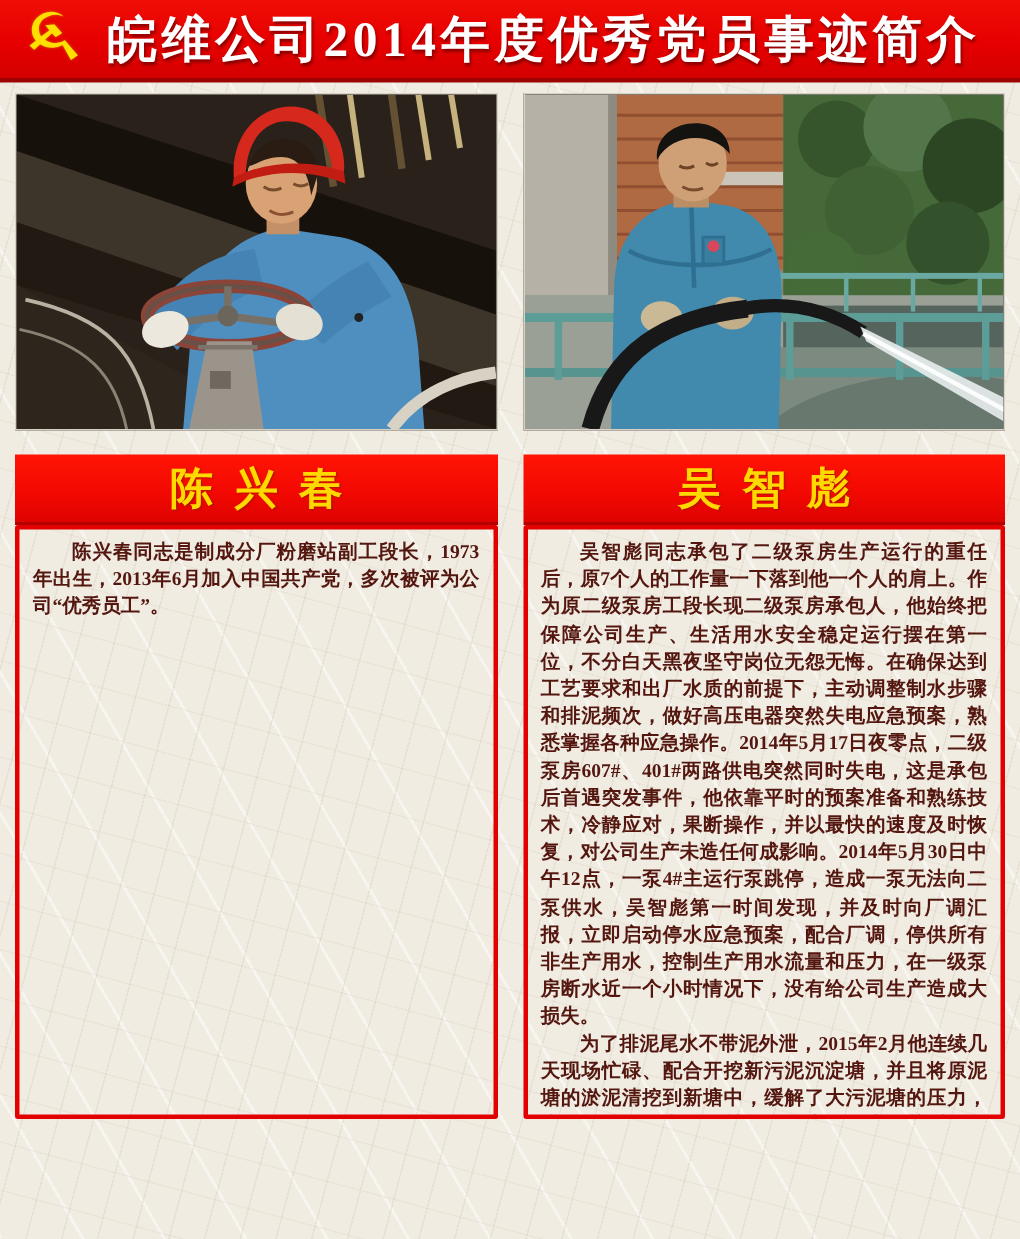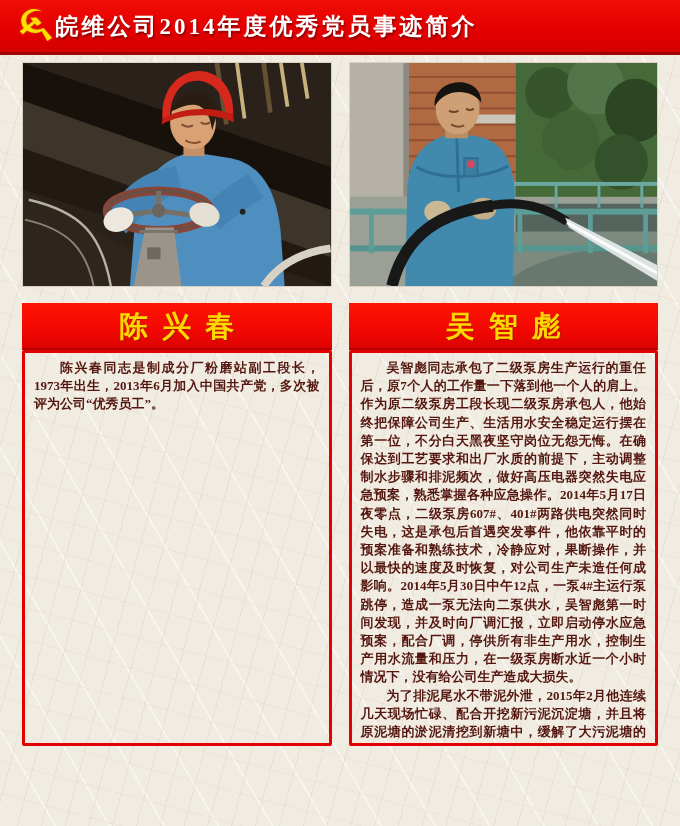--- a/index.html
+++ b/index.html
@@ -17,26 +17,26 @@
     height:55px;display:flex;align-items:center;box-sizing:border-box;
     background:linear-gradient(180deg,#ef0e06 0%,#e60000 55%,#d40000 100%);
     border-bottom:3px solid #9e0404;padding:0 10px 0 16px;
   }
   .emblem{
     font-size:44px;line-height:44px;color:#ffde00;flex:0 0 auto;
     transform:scaleX(-1);text-shadow:0 0 2px #c77500;
     font-family:"DejaVu Sans",sans-serif;
   }
   .header-title{
-    flex:1;color:#ffffff;font-weight:700;font-size:23px;
+    flex:1;text-align:center;color:#ffffff;font-weight:700;font-size:33px;
     letter-spacing:3px;white-space:nowrap;
     text-shadow:1px 2px 2px rgba(90,0,0,.65);
   }
   
-  .row{display:flex;gap:17px;padding:0 22px;}
+  .row{display:flex;gap:17px;padding:0 10px;}
   .col{flex:1;min-width:0;}
   .photo-row{margin-top:7px;}
   .photo-frame{
     height:225px;background:#222;border:1px solid #d9d2c4;box-sizing:border-box;overflow:hidden;
   }
   .photo-frame svg{display:block;width:100%;height:100%;}
   .banner-row{margin-top:16px;}
   .name-banner{
     height:47px;line-height:47px;text-align:center;box-sizing:border-box;
     background:linear-gradient(180deg,#ff1404 0%,#f20802 60%,#dd0300 100%);

